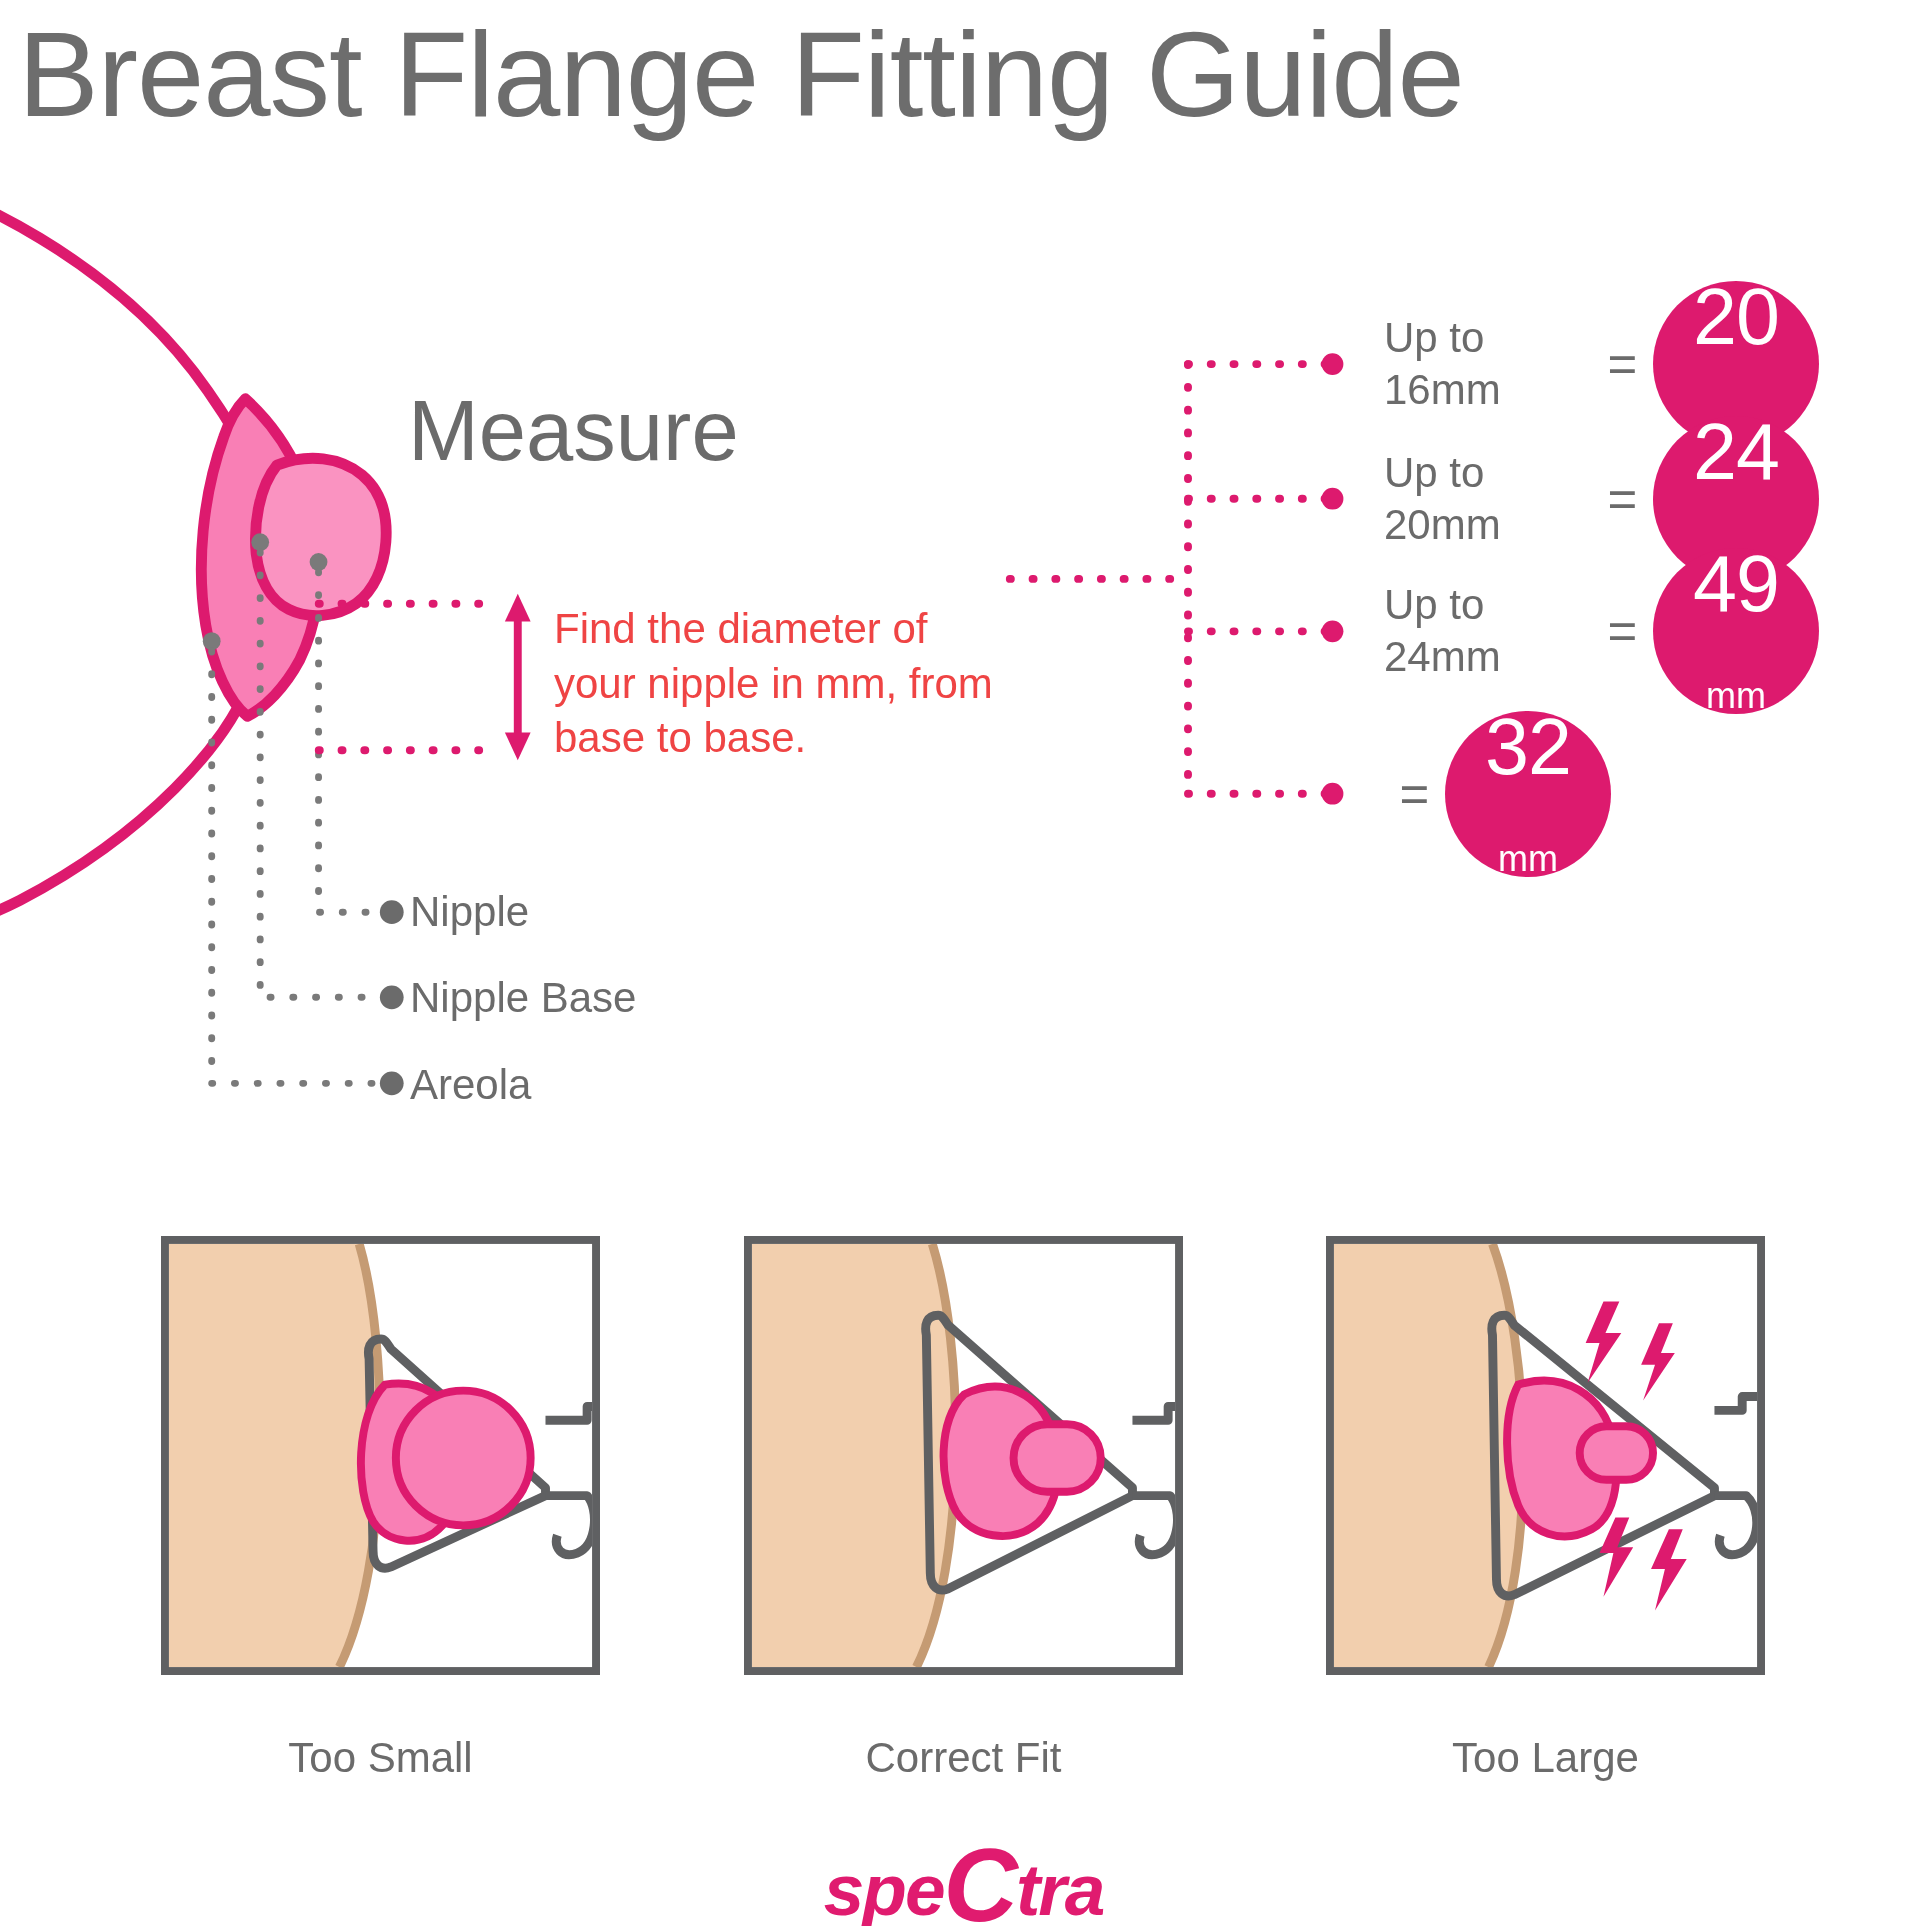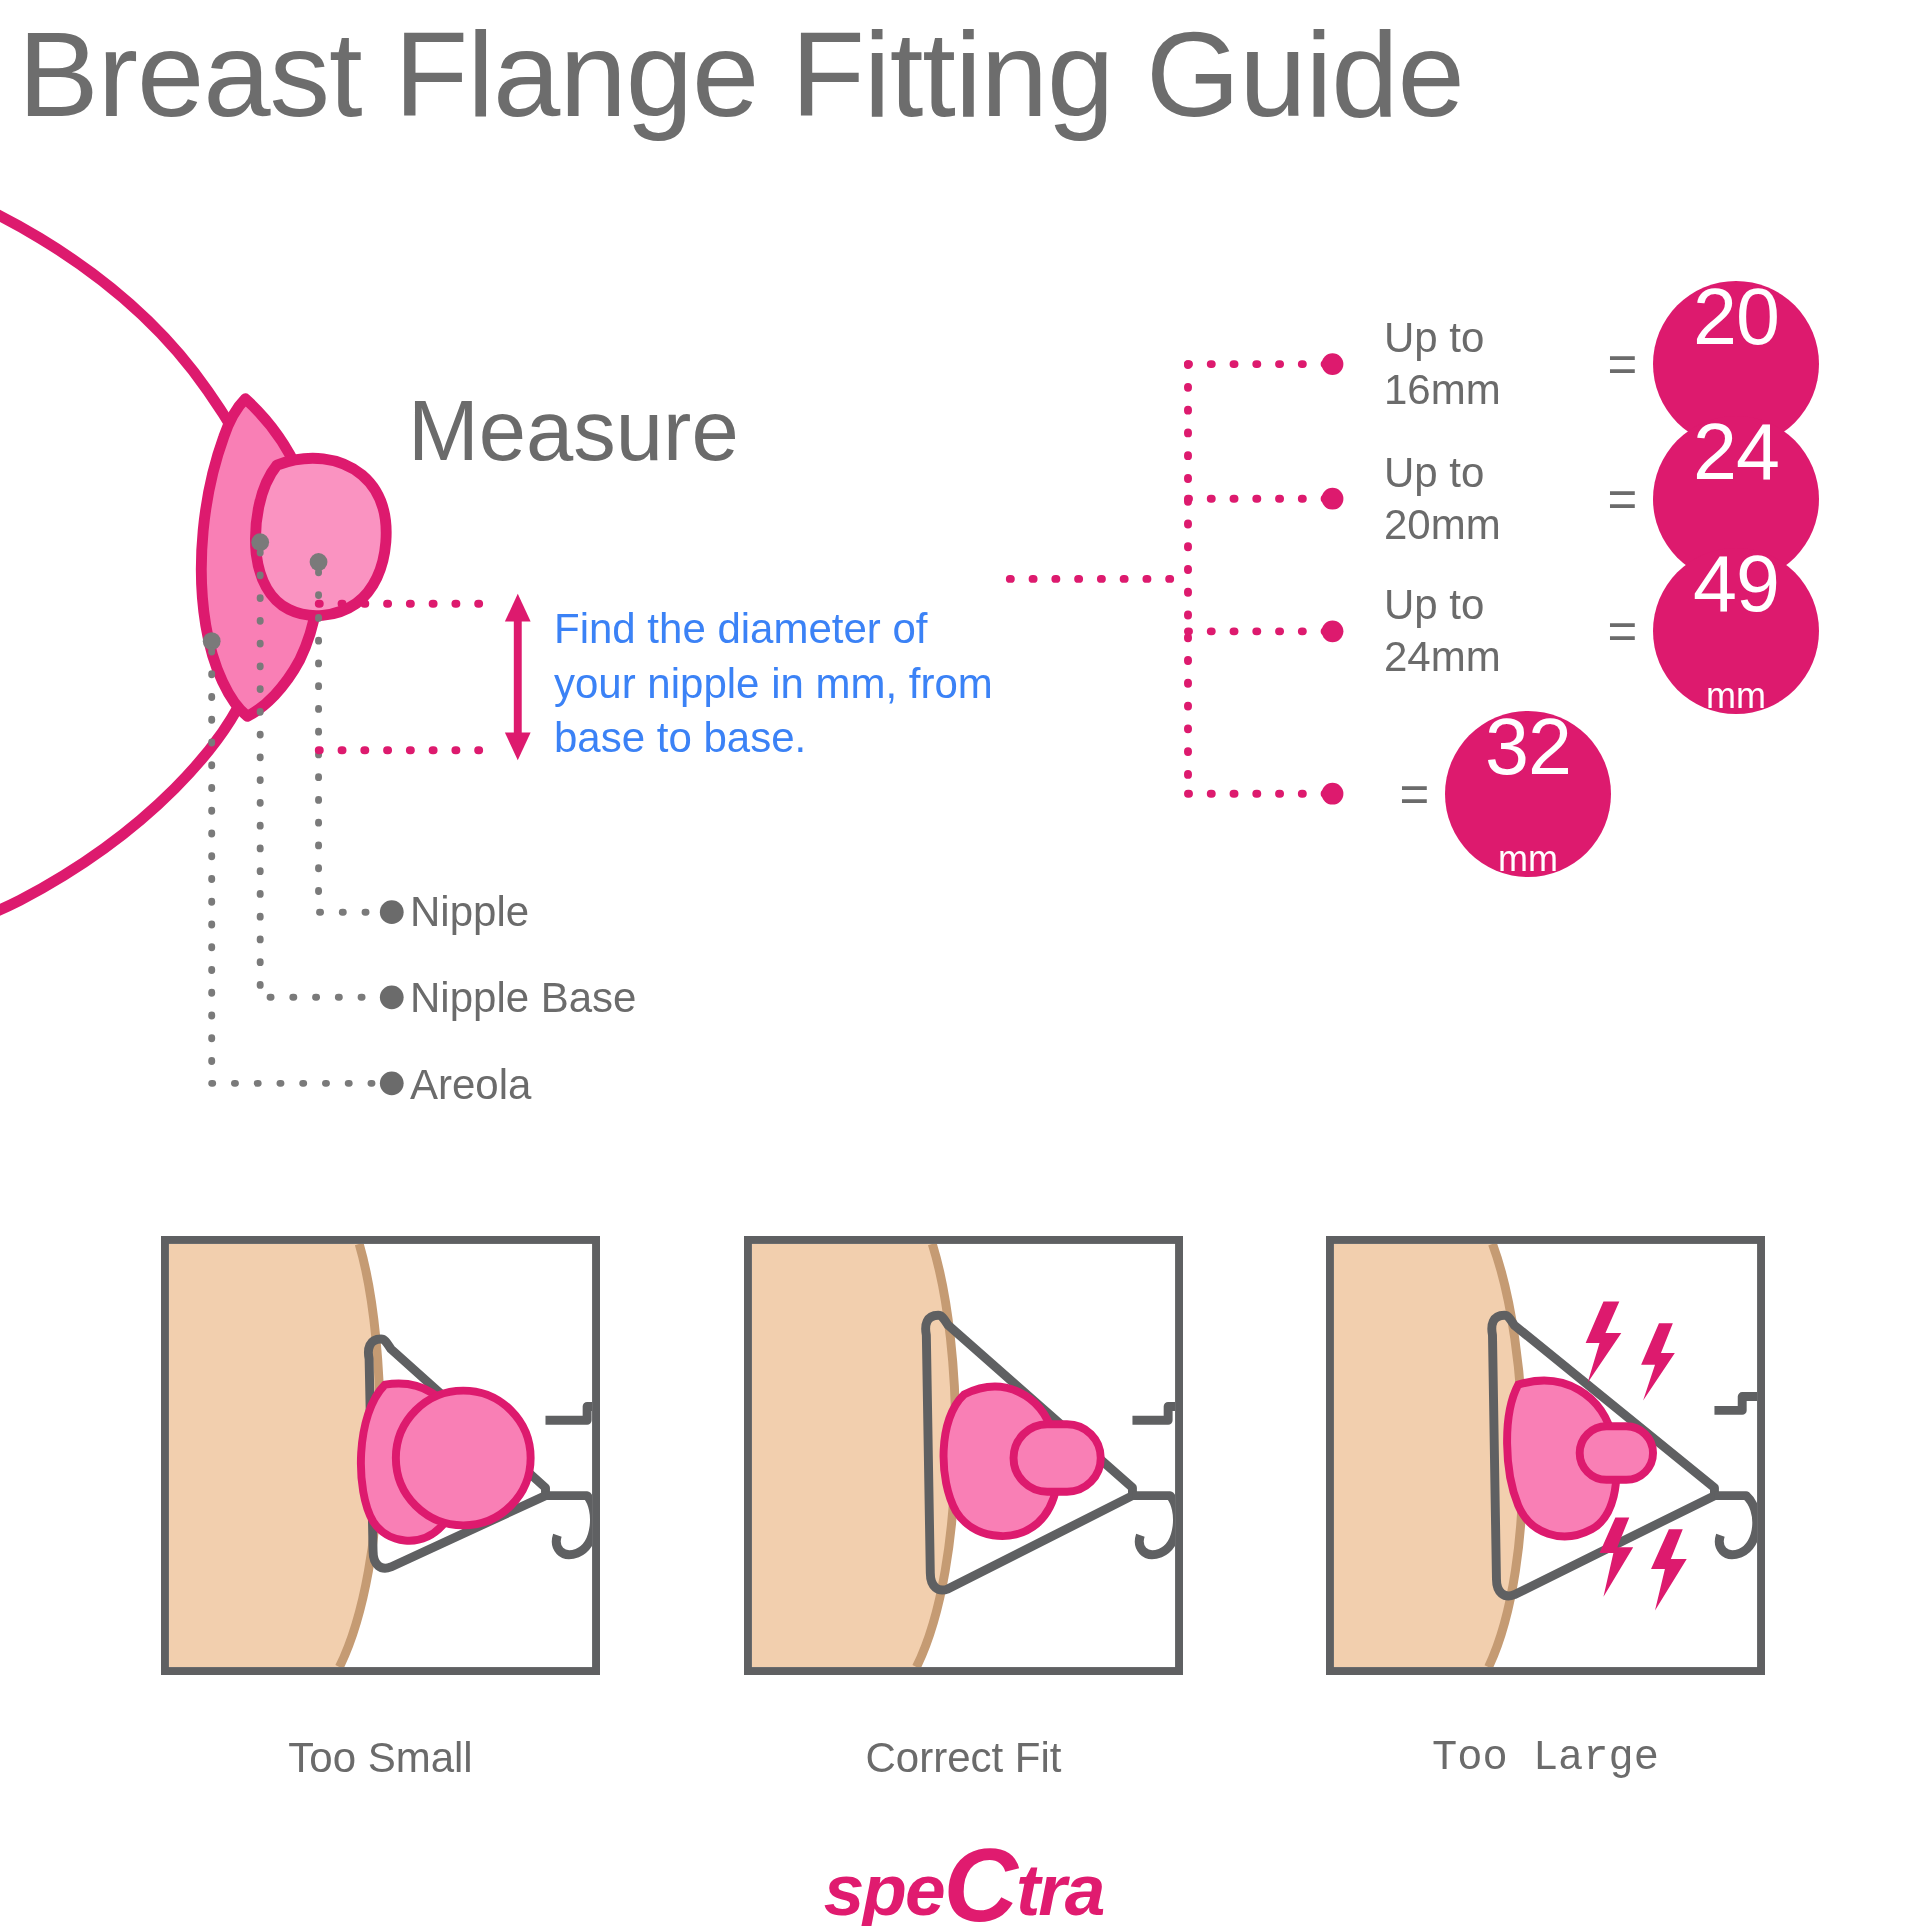--- a/index.html
+++ b/index.html
@@ -21,21 +21,21 @@
   
   #measure-heading{
     left:408px;top:388px;
     font-size:85px;line-height:1;color:#6b6b6b;font-weight:400;
     letter-spacing:0px;white-space:nowrap;
   }
 
   
   #measure-instruction{
     left:554px;top:602px;width:465px;
-    font-size:42px;line-height:1.30;color:#3b82f6;font-weight:400;
+    font-size:42px;line-height:1.30;color:#ef4444;font-weight:400;
   }
 
   
   .anat-label{
     font-size:42px;line-height:1;color:#6b6b6b;white-space:nowrap;text-align:right;
   }
   #label-nipple{left:410px;top:891px;}
   #label-nipple-base{left:410px;top:977px;}
   #label-areola{left:410px;top:1064px;}
 
@@ -233,16 +233,16 @@
         <polygon points="280,66 262,108 276,108 264,148 298,98 282,98 296,66"></polygon>
         <polygon points="336,88 318,130 332,130 320,166 352,118 338,118 350,88"></polygon>
       </g>
       <g fill="#dd1a6e">
         <polygon points="292,284 276,320 290,320 280,364 310,314 294,314 306,284"></polygon>
         <polygon points="346,296 328,336 342,336 332,378 364,326 348,326 360,296"></polygon>
       </g>
     </g>
   </svg>
 </div>
-<div class="fit-caption" style="left:1326px;font-family:Liberation Mono, monospace;">Too Large</div>
+<div class="fit-caption" style="left:1326px;">Too Large</div>
 
 <div class="abs" id="brand-logo"><span>spe</span><span class="cap">C</span><span>tra</span></div>
 
 
 </body></html>

